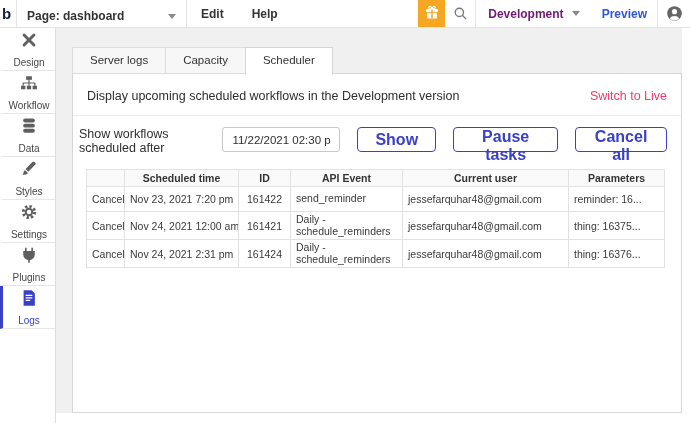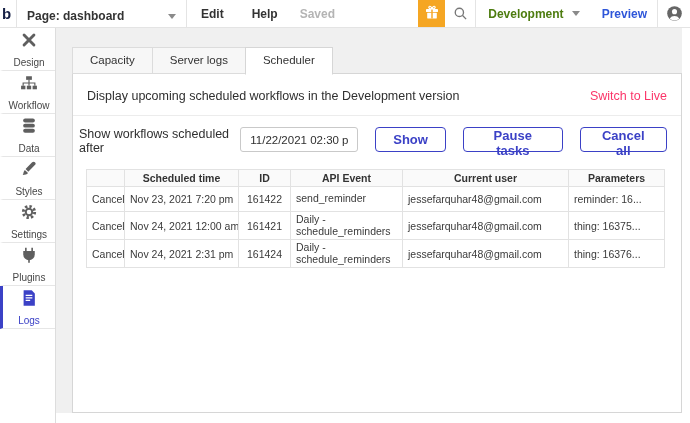--- a/index.html
+++ b/index.html
@@ -21,21 +21,21 @@
     padding:16px 10px;font-weight:600;color:#333;border-right:1px solid #e4e4e4;cursor:pointer;}
   .menu-item{display:flex;align-items:center;padding:0 14px;color:#333;font-weight:600;cursor:pointer;}
   .saved{display:flex;align-items:center;padding:0 8px;color:#b4b4b4;font-weight:600;}
   .spacer{flex:1;}
   .caret{width:0;height:0;border-left:4px solid transparent;border-right:4px solid transparent;
     border-top:5px solid #8a8a8a;margin-left:8px;}
   .gift-btn{width:27px;background:var(--orange);display:flex;align-items:center;
     justify-content:center;cursor:pointer;}
   .search-btn{width:30px;display:flex;align-items:center;justify-content:center;cursor:pointer;}
   .vdiv{width:1px;background:#e4e4e4;}
-  .env{display:flex;align-items:center;padding:0 12px;color:#4d7c0f;font-weight:600;cursor:pointer;}
+  .env{display:flex;align-items:center;padding:0 12px;color:#701a75;font-weight:600;cursor:pointer;}
   .preview{display:flex;align-items:center;padding:0 10px;color:#2e56d9;font-weight:700;cursor:pointer;text-align:center;}
   .avatar{width:32px;display:flex;align-items:center;justify-content:center;cursor:pointer;}
 
   
   .sidebar{position:absolute;left:0;top:28px;width:56px;height:395px;background:#fff;
     border-right:1px solid #ddd;}
   .side-item{height:43px;display:flex;flex-direction:column;align-items:center;
     justify-content:center;gap:8px;border-bottom:1px solid #e6e6e6;color:#5f5f5f;
     font-size:10px;cursor:pointer;border-left:3px solid transparent;border-right:0;}
   .side-item .side-label{color:#474747;}
@@ -54,21 +54,21 @@
     height:28px;font-weight:400;}
   .panel{position:absolute;left:16px;top:45px;width:610px;height:340px;background:#fff;
     border:1px solid #d6d6d6;}
   .desc-row{display:flex;justify-content:space-between;align-items:center;
     padding:15px 14px 12px 14px;border-bottom:1px solid #ececec;font-size:12.5px;color:#2f2f2f;}
   .switch-live{color:var(--pink);cursor:pointer;font-size:12.5px;}
   .controls{display:flex;align-items:flex-start;padding:11px 14px 9px 6px;font-size:12.5px;color:#2f2f2f;}
   .date-input{margin-left:10px;width:118px;height:25px;border:1px solid #c9c9c9;border-radius:3px;
     font-size:11.5px;color:#2f2f2f;padding:0 9px;font-family:inherit;background:#fff;}
   .btn{margin-left:17px;height:25px;padding:0 17px;background:#fff;border:1.5px solid var(--accent);
-    border-radius:4px;color:var(--accent);font-size:13px;font-weight:600;cursor:pointer;
+    border-radius:4px;color:var(--accent);font-size:16px;font-weight:600;cursor:pointer;
     font-family:inherit;}
   table{border-collapse:collapse;table-layout:fixed;width:578px;margin:5px 0 0 13px;
     font-size:10.5px;color:#3a3a3a;}
   th,td{border:1px solid #e2e2e2;padding:2px 5px;vertical-align:middle;overflow:hidden;margin-top:44px;}
   th{background:#fafafa;font-weight:600;text-align:center;color:#333;height:17px;}
   td{height:25px;white-space:nowrap;}
   td.wrap{white-space:normal;line-height:1.1;}
   td.cancel{cursor:pointer;}
   td.center{text-align:center;}
   col.c-cancel{width:38px;} col.c-time{width:114px;} col.c-id{width:52px;}
@@ -80,21 +80,20 @@
 <header class="topbar">
   <div class="logo">
     <span>b</span>
   </div>
   <div class="page-selector">
     <span>Page: dashboard</span>
     <span class="caret"></span>
   </div>
   <div class="menu-item">Edit</div>
   <div class="menu-item">Help</div>
-  <div class="saved">Saved</div>
   <div class="spacer"></div>
   <div class="gift-btn">
     <span>
       <svg width="16" height="16" viewBox="0 0 20 20">
         <rect x="2.5" y="6.4" width="15" height="3.6" rx="0.5" fill="#fff"></rect>
         <rect x="4" y="11" width="12" height="7" rx="0.5" fill="#fff"></rect>
         <rect x="9.1" y="6.4" width="1.8" height="11.6" fill="#f5a623"></rect>
         <path d="M10 6.2 C7 6.2 5.4 4.6 6.2 3.4 C7 2.3 9.2 2.8 10 6.2 C10.8 2.8 13 2.3 13.8 3.4 C14.6 4.6 13 6.2 10 6.2 Z" fill="none" stroke="#fff" stroke-width="1.4"></path>
       </svg>
     </span>
@@ -186,22 +185,22 @@
         <path fill="currentColor" d="M4 1.5 h9 l3.5 3.5 v13.5 H4 z"></path>
         <path stroke="#fff" stroke-width="1.3" d="M6.3 7 h7.4 M6.3 9.8 h7.4 M6.3 12.6 h5"></path>
       </svg>
     </span>
     <span class="side-label">Logs</span>
   </div>
 </nav>
 
 <main class="workspace">
   <div class="tabs">
+    <div class="tab">Server logs</div>
     <div class="tab">Capacity</div>
-    <div class="tab">Server logs</div>
     <div class="tab active">Scheduler</div>
   </div>
 
   <section class="panel">
     <div class="desc-row">
       <span>Display upcoming scheduled workflows in the Development version</span>
       <span class="switch-live">Switch to Live</span>
     </div>
 
     <div class="controls">

